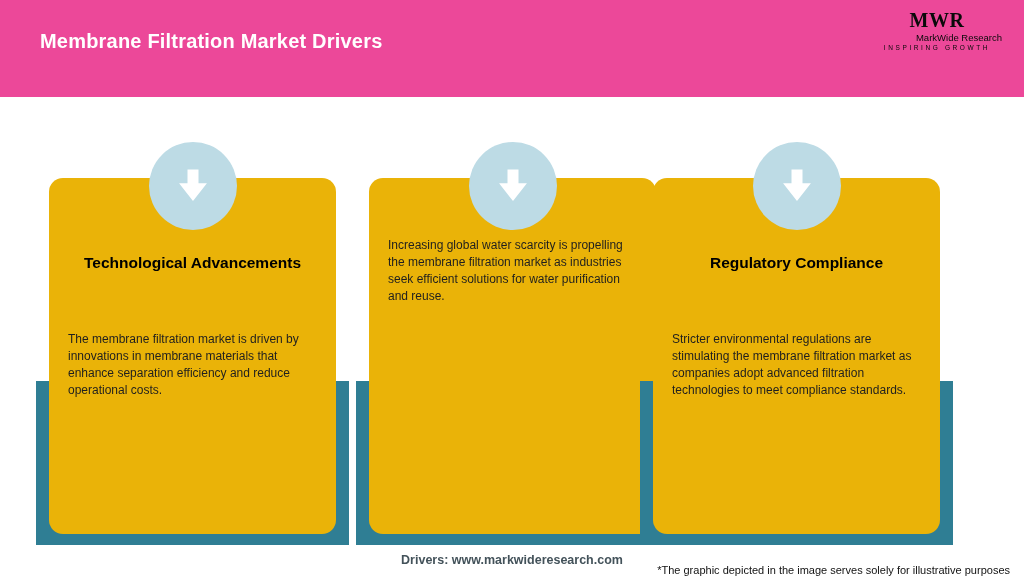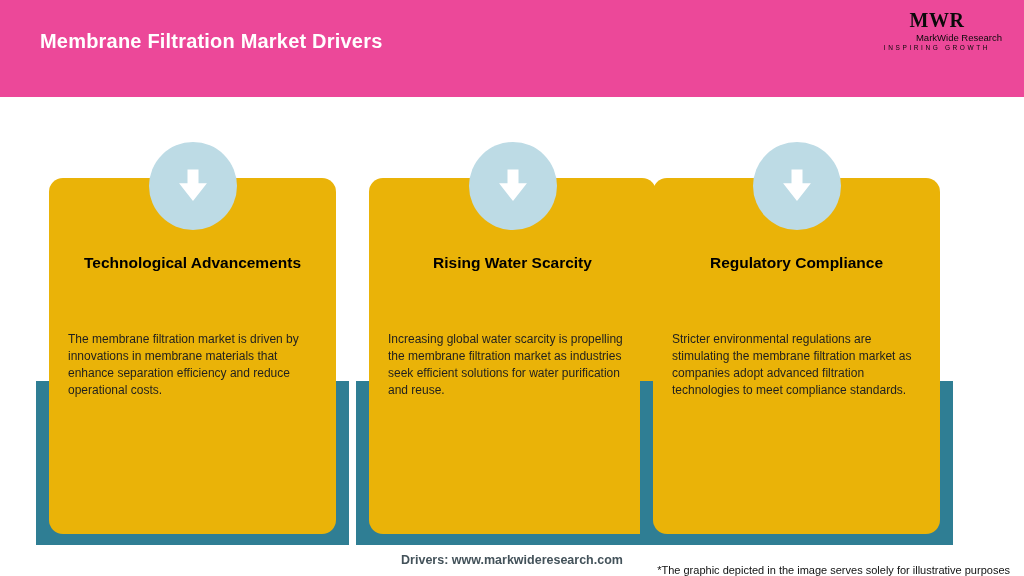--- a/index.html
+++ b/index.html
@@ -160,21 +160,20 @@
     <div class="circle">
       <svg viewBox="0 0 24 24" aria-hidden="true">
         <path d="M9 3 L15 3 L15 10.5 L19.6 10.5 L12 20.2 L4.4 10.5 L9 10.5 Z" fill="#ffffff"></path>
       </svg>
     </div>
   </div>
 
   <div class="card-wrap">
     <div class="backdrop"></div>
     <div class="card">
-      <h2 class="card-title">Rising Water Scarcity</h2>
       <p class="card-body">Increasing global water scarcity is propelling the membrane filtration market as industries seek efficient solutions for water purification and reuse.</p>
     </div>
     <div class="circle">
       <svg viewBox="0 0 24 24" aria-hidden="true">
         <path d="M9 3 L15 3 L15 10.5 L19.6 10.5 L12 20.2 L4.4 10.5 L9 10.5 Z" fill="#ffffff"></path>
       </svg>
     </div>
   </div>
 
   <div class="card-wrap">

